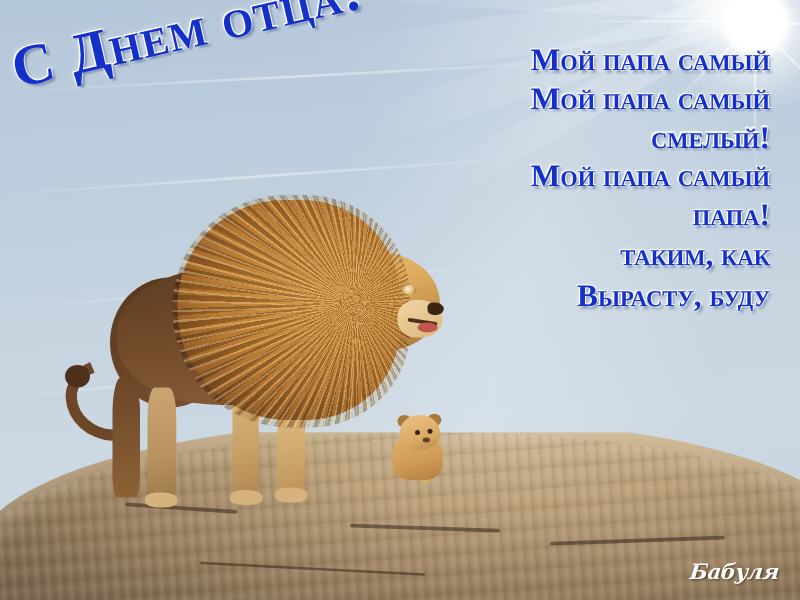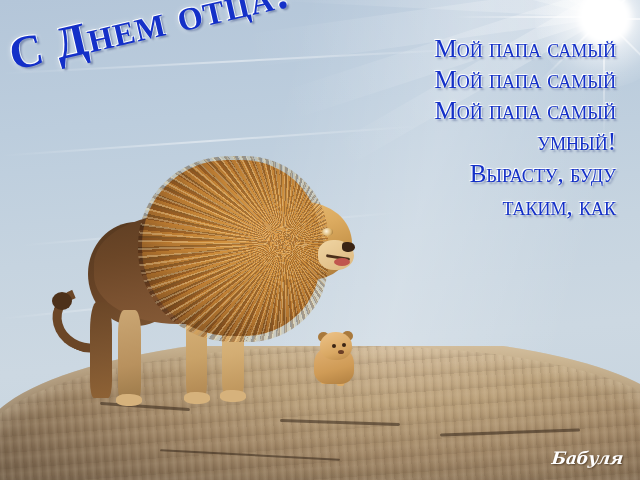--- a/index.html
+++ b/index.html
@@ -30,21 +30,21 @@
     position:absolute;left:16px;top:28px;width:360px;
     transform:rotate(-13deg);transform-origin:0 100%;
     font-size:46px;letter-spacing:1px;font-variant:small-caps;font-weight:700;
     color:#1430c8;white-space:nowrap;
     text-shadow:
       -1px -1px 0 #ffffff, 1px -1px 0 #dfe9f3,
       2px 2px 2px rgba(40,60,120,.45), 0 0 6px rgba(255,255,255,.65);
   }
   .poem{position:absolute;right:24px;top:34px;width:262px;text-align:right;color:#1430c8;}
   .pl{
-    display:block;white-space:nowrap;font-weight:400;font-variant:small-caps;
+    display:block;white-space:nowrap;font-weight:700;font-variant:small-caps;
     text-shadow:-1px -1px 0 #ffffff,1px -1px 0 #e6eef6,2px 2px 2px rgba(40,60,120,.40),0 0 5px rgba(255,255,255,.6);
   }
   .pl.s1{font-size:25px;line-height:30px;}
   .pl.s2{font-size:25px;line-height:31px;}
   .pl.big{font-size:33px;line-height:40px;text-align:center;letter-spacing:1px;}
   .pl.mid{font-size:25px;line-height:33px;}
   
   .rock{position:absolute;left:-20px;bottom:-6px;width:700px;height:140px;overflow:hidden;}
   .rockbody{position:absolute;left:0;bottom:0;width:700px;height:150px;
     border-radius:52% 46% 6% 6% / 72% 62% 4% 4%;
@@ -193,21 +193,22 @@
     <div class="cubeye" style="left:26px;top:14px;"></div>
     <div class="cubeye" style="left:36px;top:13px;"></div>
     <div class="cubnose"></div>
   </div>
 
   <div class="title">С Днем отца!</div>
 
   <div class="poem">
     <span class="pl s1">Мой папа самый</span>
     <span class="pl s2">Мой папа самый</span>
+    <span class="pl s2">смелый!</span>
     <span class="pl s2">Мой папа самый</span>
-    <span class="pl s2">умный!</span>
+    <span class="pl s2">папа!</span>
+    <span class="pl mid">таким, как</span>
     <span class="pl mid">Вырасту, буду</span>
-    <span class="pl mid">таким, как</span>
   </div>
 
   <div class="watermark">Бабуля</div>
 
 </div>
 
 </body></html>

